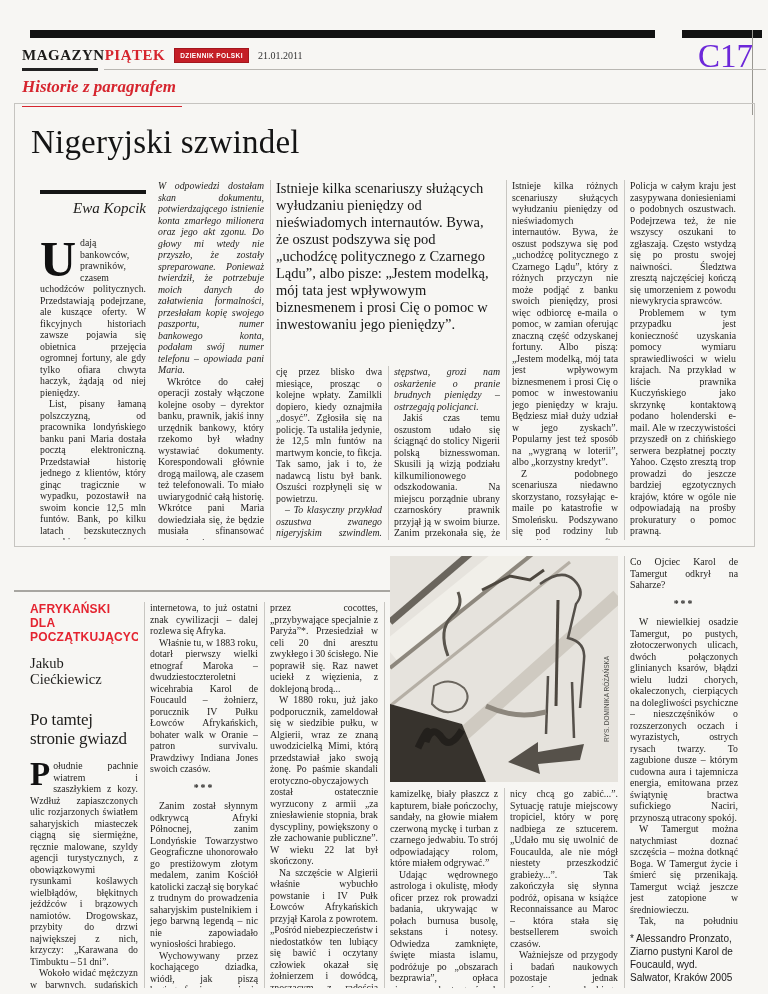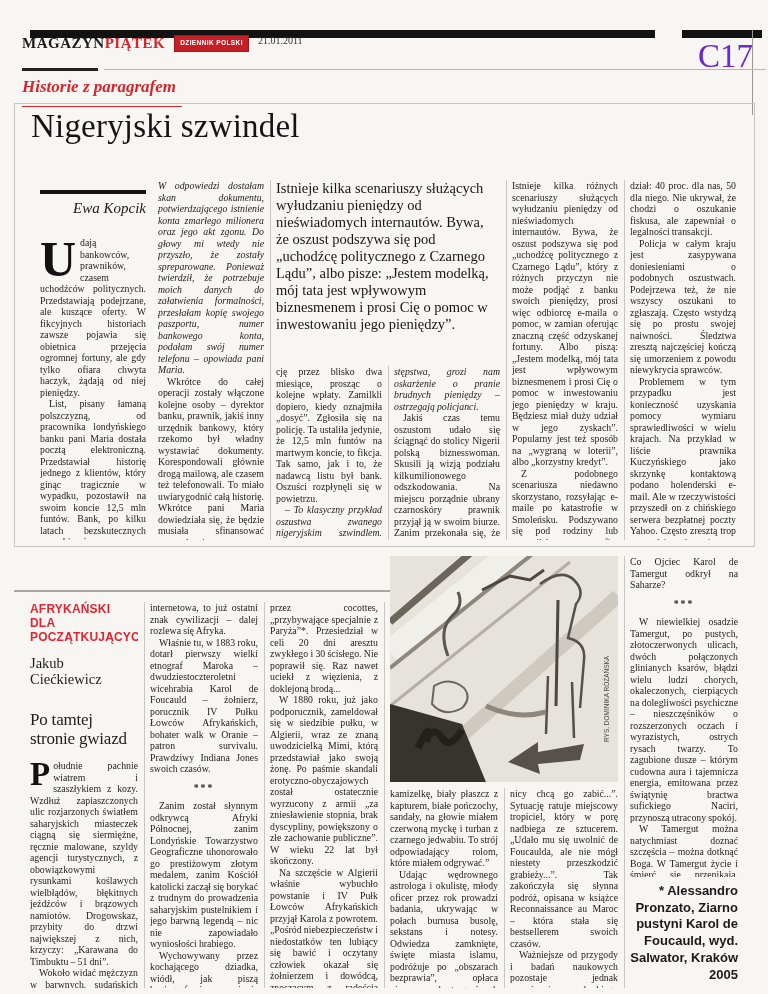--- a/index.html
+++ b/index.html
@@ -2,35 +2,35 @@
 <html lang="pl"><head>
 <meta charset="utf-8">
 <style>
   html,body{margin:0;padding:0;background:#e9e8e5;}
   .page{position:relative;width:768px;height:994px;background:#f7f6f3;overflow:hidden;
         font-family:"Liberation Serif","DejaVu Serif",serif;color:#1d1c1a;}
   
   .topbar{position:absolute;top:30px;height:8px;background:#121212;}
   .topbar.left{left:30px;width:625px;}
   .topbar.right{left:682px;width:80px;}
-  .masthead{position:absolute;top:35px;left:22px;display:flex;}
+  .masthead{position:absolute;top:47px;left:22px;display:flex;align-items:center;}
   .mag{font-weight:bold;font-size:15px;letter-spacing:.5px;}
   .mag.red{color:#d6252e;}
   .badge{margin-left:9px;background:#c41e26;color:#fff;font-family:"Liberation Sans",sans-serif;
          font-weight:bold;font-size:6.5px;letter-spacing:.4px;padding:3px 5px;border:1px solid #a3161d;}
   .mdate{margin-left:9px;font-size:10px;color:#333;}
   .pageno{position:absolute;top:38px;left:698px;font-size:33px;color:#6d28d9;}
   .vline-right{position:absolute;top:30px;left:752px;width:1px;height:85px;background:#9a9892;}
   .subrule-dark{position:absolute;top:68px;left:22px;width:76px;height:3px;background:#222;}
   .subrule-thin{position:absolute;top:69px;left:104px;width:662px;height:1px;background:#b9b7b2;}
   .section{position:absolute;top:77px;left:22px;font-style:italic;font-weight:bold;font-size:17px;
            color:#d6252e;border-bottom:1.5px solid #d6252e;padding:0 6px 9px 0;}
   
   .a1box{position:absolute;top:103px;left:14px;width:739px;height:442px;border:1px solid #c6c4c0;background:transparent;}
-  .headline{position:absolute;top:4px;left:16px;margin:0;font-size:33px;font-weight:400;color:#141414;letter-spacing:.2px;}
+  .headline{position:absolute;top:20px;left:16px;margin:0;font-size:33px;font-weight:400;color:#141414;letter-spacing:.2px;}
   .a1cols{position:absolute;top:180px;left:40px;width:700px;height:360px;display:flex;}
   .col{overflow:hidden;}
   .a1cols > .col{flex:0 0 106px;}
   .gap{flex:0 0 1px;margin:0 5.5px;}
   .vr{flex:0 0 1px;background:#c8c6c1;margin:0 5.5px;align-self:stretch;}
   .mid{flex:0 0 224px;display:flex;flex-direction:column;overflow:hidden;}
   .pullquote{height:186px;overflow:hidden;font-size:14.5px;line-height:17px;color:#161616;padding-right:4px;}
   .midcols{display:flex;height:174px;}
   .midcols .col{flex:0 0 106px;}
   .authbar{height:4px;background:#151515;margin:10px 0 6px;}
@@ -52,22 +52,22 @@
   .kicker{font-family:"Liberation Sans",sans-serif;font-weight:bold;font-size:12px;line-height:1.18;
           color:#e42430;letter-spacing:.2px;}
   .a2author{font-size:14.5px;line-height:1.1;margin-top:12px;}
   .a2title{font-size:17px;line-height:1.12;font-weight:400;margin:22px 0 12px;letter-spacing:-.2px;}
   .mid2{flex:0 0 228px;display:flex;flex-direction:column;overflow:hidden;}
   .illus{width:228px;height:226px;display:block;background:#e6e3dd;}
   .midcols2{display:flex;height:200px;margin-top:6px;}
   .midcols2 .col{flex:0 0 108px;}
   .c6{flex:1;display:flex;flex-direction:column;overflow:hidden;}
   .c6body{flex:1;overflow:hidden;}
-  .footnote{font-family:"Liberation Sans",sans-serif;font-weight:bold;font-size:13px;line-height:1.3;
-            padding:6px 0 4px;color:#1a1a1a;text-align:right;}
+  .footnote{font-family:"Liberation Sans",sans-serif;font-weight:normal;font-size:10px;line-height:1.3;
+            padding:6px 0 4px;color:#1a1a1a;}
 </style>
 </head>
 <body>
 
 <div class="page">
 
   <div class="topbar left"></div>
   <div class="topbar right"></div>
 
   <div class="masthead">
@@ -115,21 +115,20 @@
           </div>
       </div>
     </div>
     <div class="vr"></div>
     <div class="col paras">
         <p class="para">Istnieje kilka różnych scenariuszy służących wyłudzaniu pieniędzy od nieświadomych internautów. Bywa, że oszust podszywa się pod „uchodźcę politycznego z Czarnego Lądu”, który z różnych przyczyn nie może podjąć z banku swoich pieniędzy, prosi więc odbiorcę e-maila o pomoc, w zamian oferując znaczną część odzyskanej fortuny. Albo piszą: „Jestem modelką, mój tata jest wpływowym biznesmenem i prosi Cię o pomoc w inwestowaniu jego pieniędzy w kraju. Będziesz miał duży udział w jego zyskach”. Popularny jest też sposób na „wygraną w loterii”, albo „korzystny kredyt”.</p>
         <p class="para">Z podobnego scenariusza niedawno skorzystano, rozsyłając e-maile po katastrofie w Smoleńsku. Podszywano się pod rodziny lub prawników ofiar katastrofy. Rzekomy prawnik Józef Kuczyński, pisał np. że reprezentuje interesy szefa PKOL Piotra Nurowskiego, który miał zgromadzić na anonimowej lokacie 12,5 mln dol. Autor listu prosił internautów „jedynie” o udostępnienie konta, na które mógłby przetransferować te pieniądze. Proponował po-</p>
       </div>
     <div class="vr"></div>
     <div class="col paras">
-        <p class="para">dział: 40 proc. dla nas, 50 dla niego. Nie ukrywał, że chodzi o oszukanie fiskusa, ale zapewniał o legalności transakcji.</p>
         <p class="para">Policja w całym kraju jest zasypywana doniesieniami o podobnych oszustwach. Podejrzewa też, że nie wszyscy oszukani to zgłaszają. Często wstydzą się po prostu swojej naiwności. Śledztwa zresztą najczęściej kończą się umorzeniem z powodu niewykrycia sprawców.</p>
         <p class="para">Problemem w tym przypadku jest konieczność uzyskania pomocy wymiaru sprawiedliwości w wielu krajach. Na przykład w liście prawnika Kuczyńskiego jako skrzynkę kontaktową podano holenderski e-mail. Ale w rzeczywistości przyszedł on z chińskiego serwera bezpłatnej poczty Yahoo. Często zresztą trop prowadzi do jeszcze bardziej egzotycznych krajów, które w ogóle nie odpowiadają na prośby prokuratury o pomoc prawną.</p>
       </div>
   </div>
 
   <div class="a2divider"></div>
 
   <div class="a2cols">
     <div class="col pad">
       <div class="kicker">AFRYKAŃSKI DLA POCZĄTKUJĄCYCH</div>

